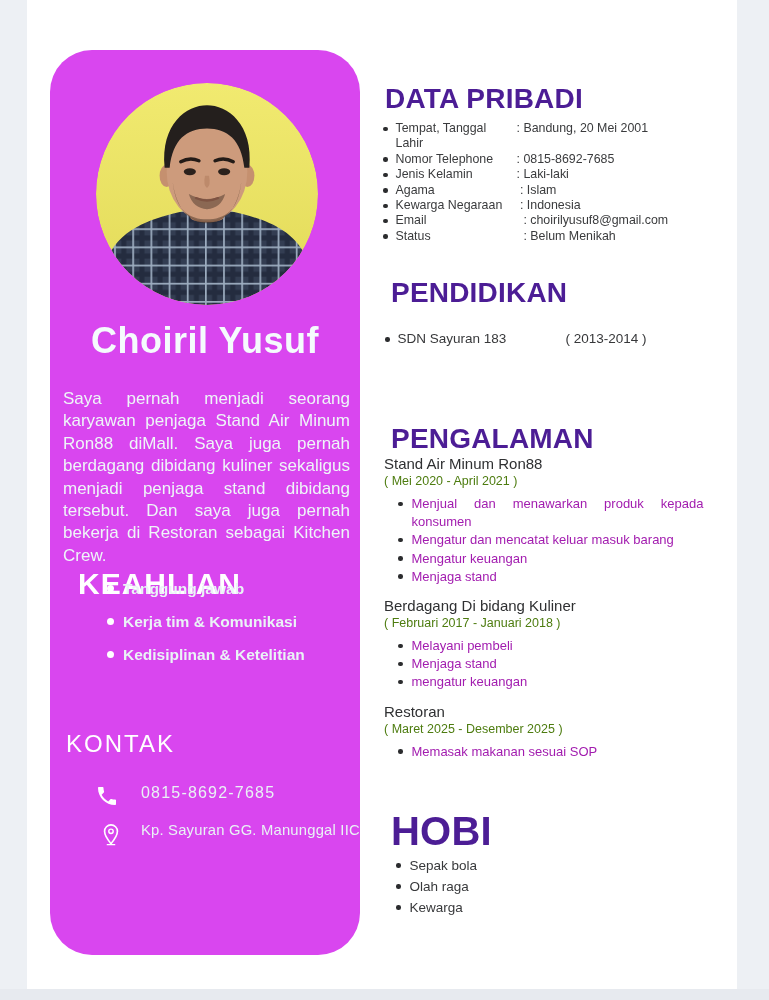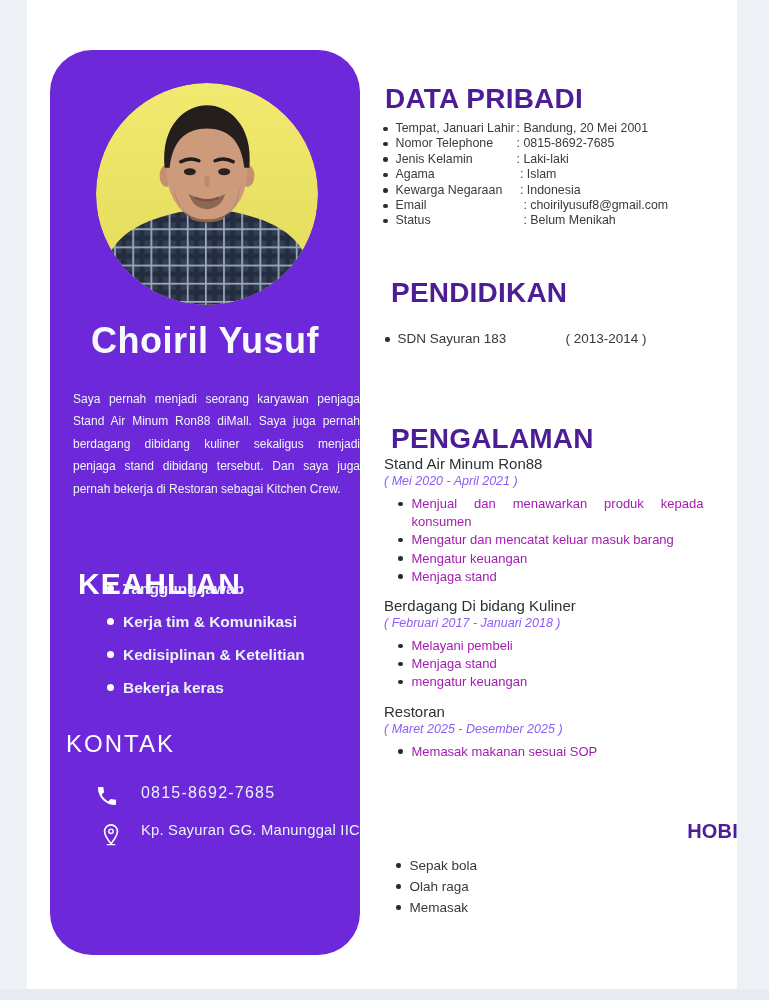--- a/index.html
+++ b/index.html
@@ -12,35 +12,35 @@
   }
   
   .strip { position:absolute; background:#edf0f4; }
   .strip-left   { left:0; top:0; width:27px; height:1000px; }
   .strip-right  { right:0; top:0; width:32px; height:1000px; }
   .strip-bottom { left:0; bottom:0; width:769px; height:11px; background:#e7eaef; }
 
   
   .sidebar {
     position:absolute; left:50px; top:50px; width:310px; height:905px;
-    background:#6d28d9; border-radius:42px; overflow:hidden;
+    background:#d946ef; border-radius:42px; overflow:hidden;
     color:#eef5f8;
   }
   .photo-wrap {
     position:absolute; left:46px; top:33px; width:222px; height:222px;
     border-radius:50%; overflow:hidden;
   }
   .side-name {
     position:absolute; top:268px; left:0; width:100%;
     text-align:center; font-size:36px; font-weight:600;
     letter-spacing:.5px; color:#f5fbfd; line-height:46px;
   }
   .side-about {
-    position:absolute; top:338px; left:23px; width:287px;
-    font-size:12px; line-height:22.4px; text-align:justify;
+    position:absolute; top:338px; left:13px; width:287px;
+    font-size:17px; line-height:22.4px; text-align:justify;
     color:#eef6f8; font-weight:500;
   }
   .side-h-skills {
     position:absolute; top:488px; left:28px;
     font-size:30px; font-weight:800; letter-spacing:1px; color:#ffffff;
     line-height:34px;
     margin-top:29px;
   }
   .skill-list { position:absolute; top:522px; left:57px; width:240px; list-style:none; }
   .skill-item { display:flex; align-items:center; height:33px; font-size:15.5px; font-weight:600; color:#eaf3f6; }
@@ -72,32 +72,32 @@
   .p-val { white-space:pre; }
 
   .sec-education { top:276px; padding-left:6px; }
   .edu-row { display:flex; margin-top:22px; font-size:13.5px; color:#37383a; line-height:16px; }
   .edu-row .dot-d { margin-top:6px; }
   .edu-name { width:168px; flex:none; font-weight:500; }
   .edu-period { white-space:pre; }
 
   .sec-experience { top:422px; padding-left:6px; }
   .job-name { font-size:15px; font-weight:500; color:#2f3032; line-height:17px; }
-  .job-period { font-size:12.5px; font-style:italic; color:#8b5cf6; line-height:14px; margin-top:2px; }
+  .job-period { font-size:12.5px; color:#4d7c0f; line-height:14px; margin-top:2px; }
   .duties { margin-left:13px; margin-top:7px; list-style:none; }
   .duty { display:flex; font-size:13px; line-height:18.2px; color:#a21caf; }
   .duty .dot-d { margin:6.5px 9px 0 1px; }
   .duty-text { flex:1; }
   .duty-justify .duty-text { text-align:justify; max-width:292px; }
   .job { margin-bottom:11px; }
   .job:first-of-type { margin-top:4px; }
   .job:last-of-type { margin-bottom:0; }
 
   .sec-hobi { top:814px; padding-left:6px; }
-  .sec-hobi .sec-h { line-height:34px; font-size:20px;text-align:right; }
+  .sec-hobi .sec-h { line-height:34px; font-size:40px; }
   .hob-list { margin-left:11px; margin-top:7px; list-style:none; }
   .hob { display:flex; font-size:13.5px; line-height:21px; color:#38393b; }
   .hob .dot-d { margin:8px 9px 0 1px; }
 </style>
 </head>
 <body>
 
 <div class="strip strip-left"></div>
 <div class="strip strip-right"></div>
 <div class="strip strip-bottom"></div>
@@ -163,24 +163,20 @@
       <span>Tanggung jawab</span>
     </li>
     <li class="skill-item">
       <span class="dot-w"></span>
       <span>Kerja tim &amp; Komunikasi</span>
     </li>
     <li class="skill-item">
       <span class="dot-w"></span>
       <span>Kedisiplinan &amp; Ketelitian</span>
     </li>
-    <li class="skill-item">
-      <span class="dot-w"></span>
-      <span>Bekerja keras</span>
-    </li>
   </ul>
 
   <div class="side-h-contact">KONTAK</div>
 
   <div class="contact-row contact-phone">
     <span class="c-icon">
       <svg viewBox="0 0 24 24" width="24" height="24">
           <path fill="#ffffff" d="M6.62 10.79c1.44 2.83 3.76 5.14 6.59 6.59l2.2-2.2c.27-.27.67-.36 1.02-.24 1.12.37 2.33.57 3.57.57.55 0 1 .45 1 1V20c0 .55-.45 1-1 1-9.39 0-17-7.61-17-17 0-.55.45-1 1-1h3.5c.55 0 1 .45 1 1 0 1.25.2 2.45.57 3.57.11.35.03.74-.25 1.02l-2.2 2.2z"></path>
         </svg>
     </span>
@@ -199,21 +195,21 @@
   </div>
 </aside>
 
 <main class="right-col">
 
   <section class="sec sec-personal">
     <div class="sec-h">DATA PRIBADI</div>
     <div class="p-list">
       <div class="p-row">
         <span class="dot-d"></span>
-        <span class="p-label">Tempat, Januari Lahir</span>
+        <span class="p-label">Tempat, Tanggal Lahir</span>
         <span class="p-val">: Bandung, 20 Mei 2001</span>
       </div>
       <div class="p-row">
         <span class="dot-d"></span>
         <span class="p-label">Nomor Telephone</span>
         <span class="p-val">: 0815-8692-7685</span>
       </div>
       <div class="p-row">
         <span class="dot-d"></span>
         <span class="p-label">Jenis Kelamin</span>
@@ -314,18 +310,18 @@
       <li class="hob">
         <span class="dot-d"></span>
         <span>Sepak bola</span>
       </li>
       <li class="hob">
         <span class="dot-d"></span>
         <span>Olah raga</span>
       </li>
       <li class="hob">
         <span class="dot-d"></span>
-        <span>Memasak</span>
+        <span>Kewarga</span>
       </li>
     </ul>
   </section>
 
 </main>
 
 </body></html>

